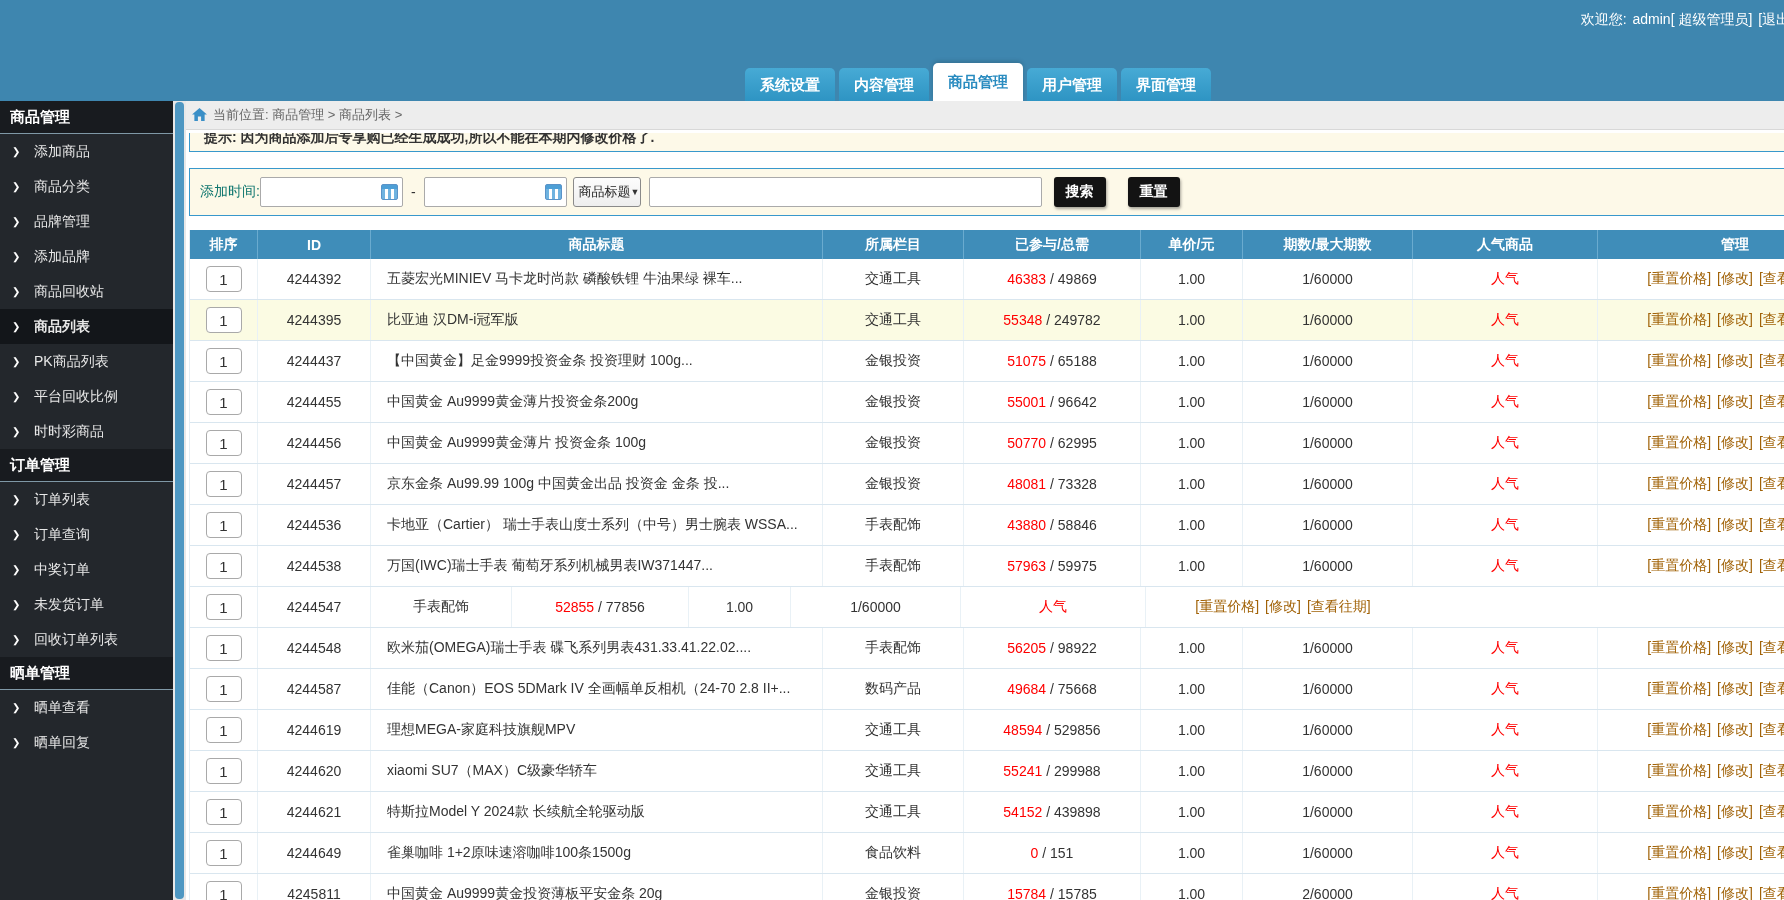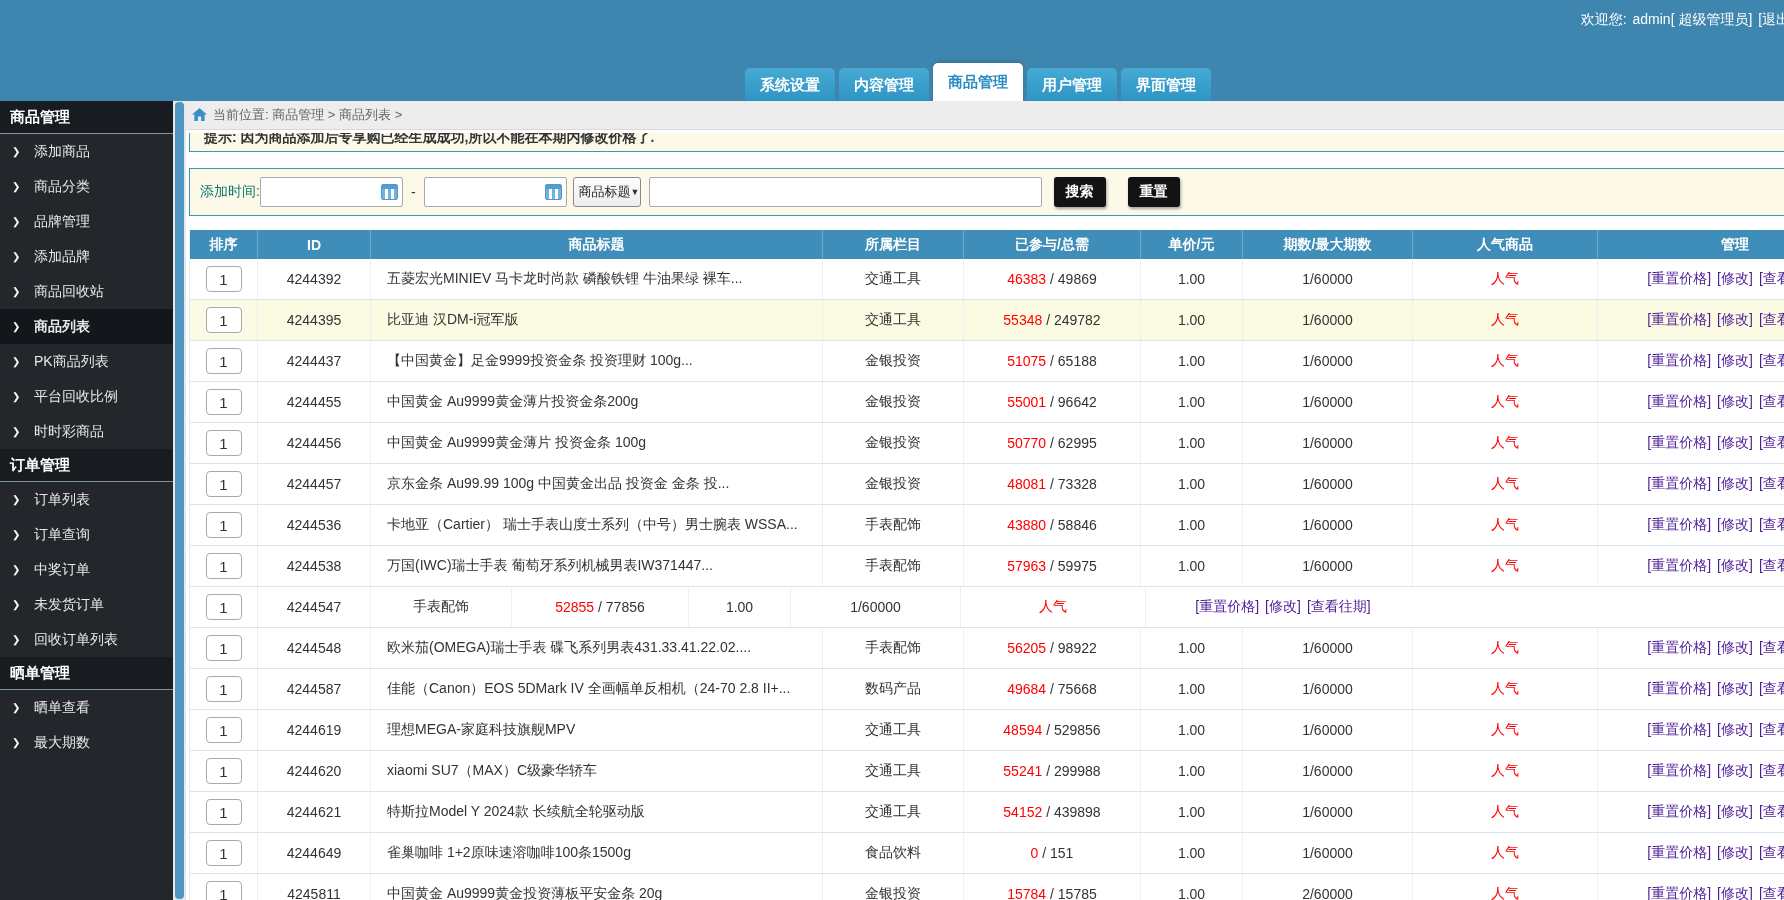--- a/index.html
+++ b/index.html
@@ -95,21 +95,21 @@
   .c-join  { width:177px; white-space:pre; }
   .c-price { width:102px; }
   .c-period{ width:170px; }
   .c-hot   { width:185px; }
   .c-manage{ width:274px; white-space:nowrap; }
   .sort-input {
     width:36px; height:26px; border:1px solid #a9a9a9; border-radius:4px; text-align:center;
     font-size:15px; color:#333; background:#fff;
   }
   .red { color:#ff0000; }
-  .mlink { color:#4c1d95; text-decoration:none; margin:0 3px; cursor:pointer; }
+  .mlink { color:#a16207; text-decoration:none; margin:0 3px; cursor:pointer; }
 </style>
 </head>
 <body>
 
 <div class="topbar">
   <div class="welcome">
     <span>欢迎您:</span>
     <span>admin[ 超级管理员]</span>
     <span class="wl-link">[退出]</span>
   </div>
@@ -191,21 +191,21 @@
   </div>
     <div>
     <div class="side-header">晒单管理</div>
     <div>
         <div class="side-item">
     <span class="chev">❯</span>
     <span>晒单查看</span>
   </div>
         <div class="side-item">
     <span class="chev">❯</span>
-    <span>最大期数</span>
+    <span>晒单回复</span>
   </div>
       </div>
   </div>
   </div>
 
 <div class="vscroll">
   <div class="vthumb"></div>
 </div>
 
 <div class="content">

